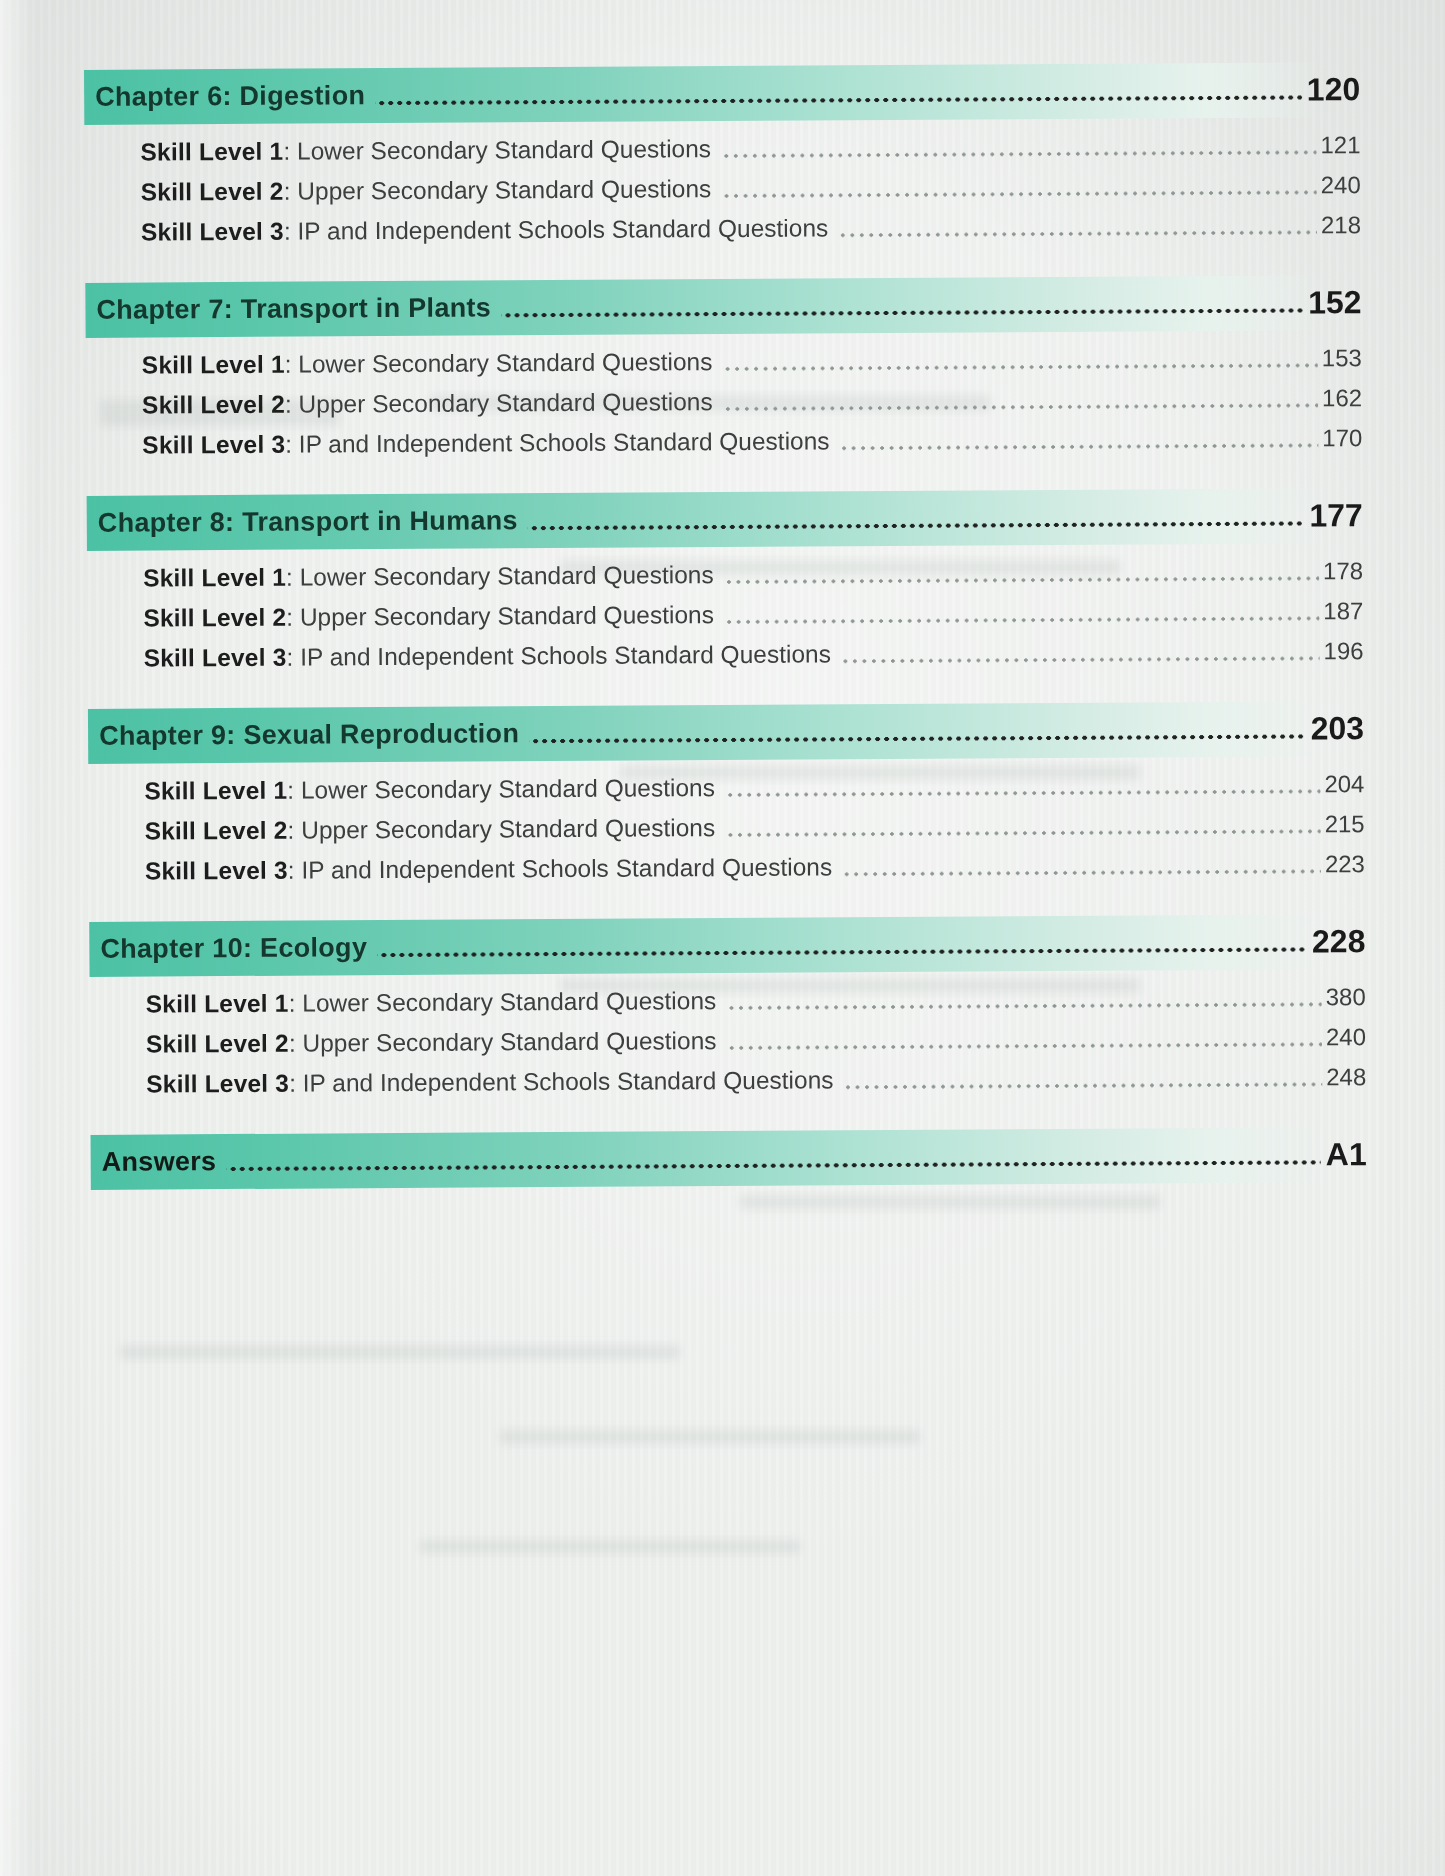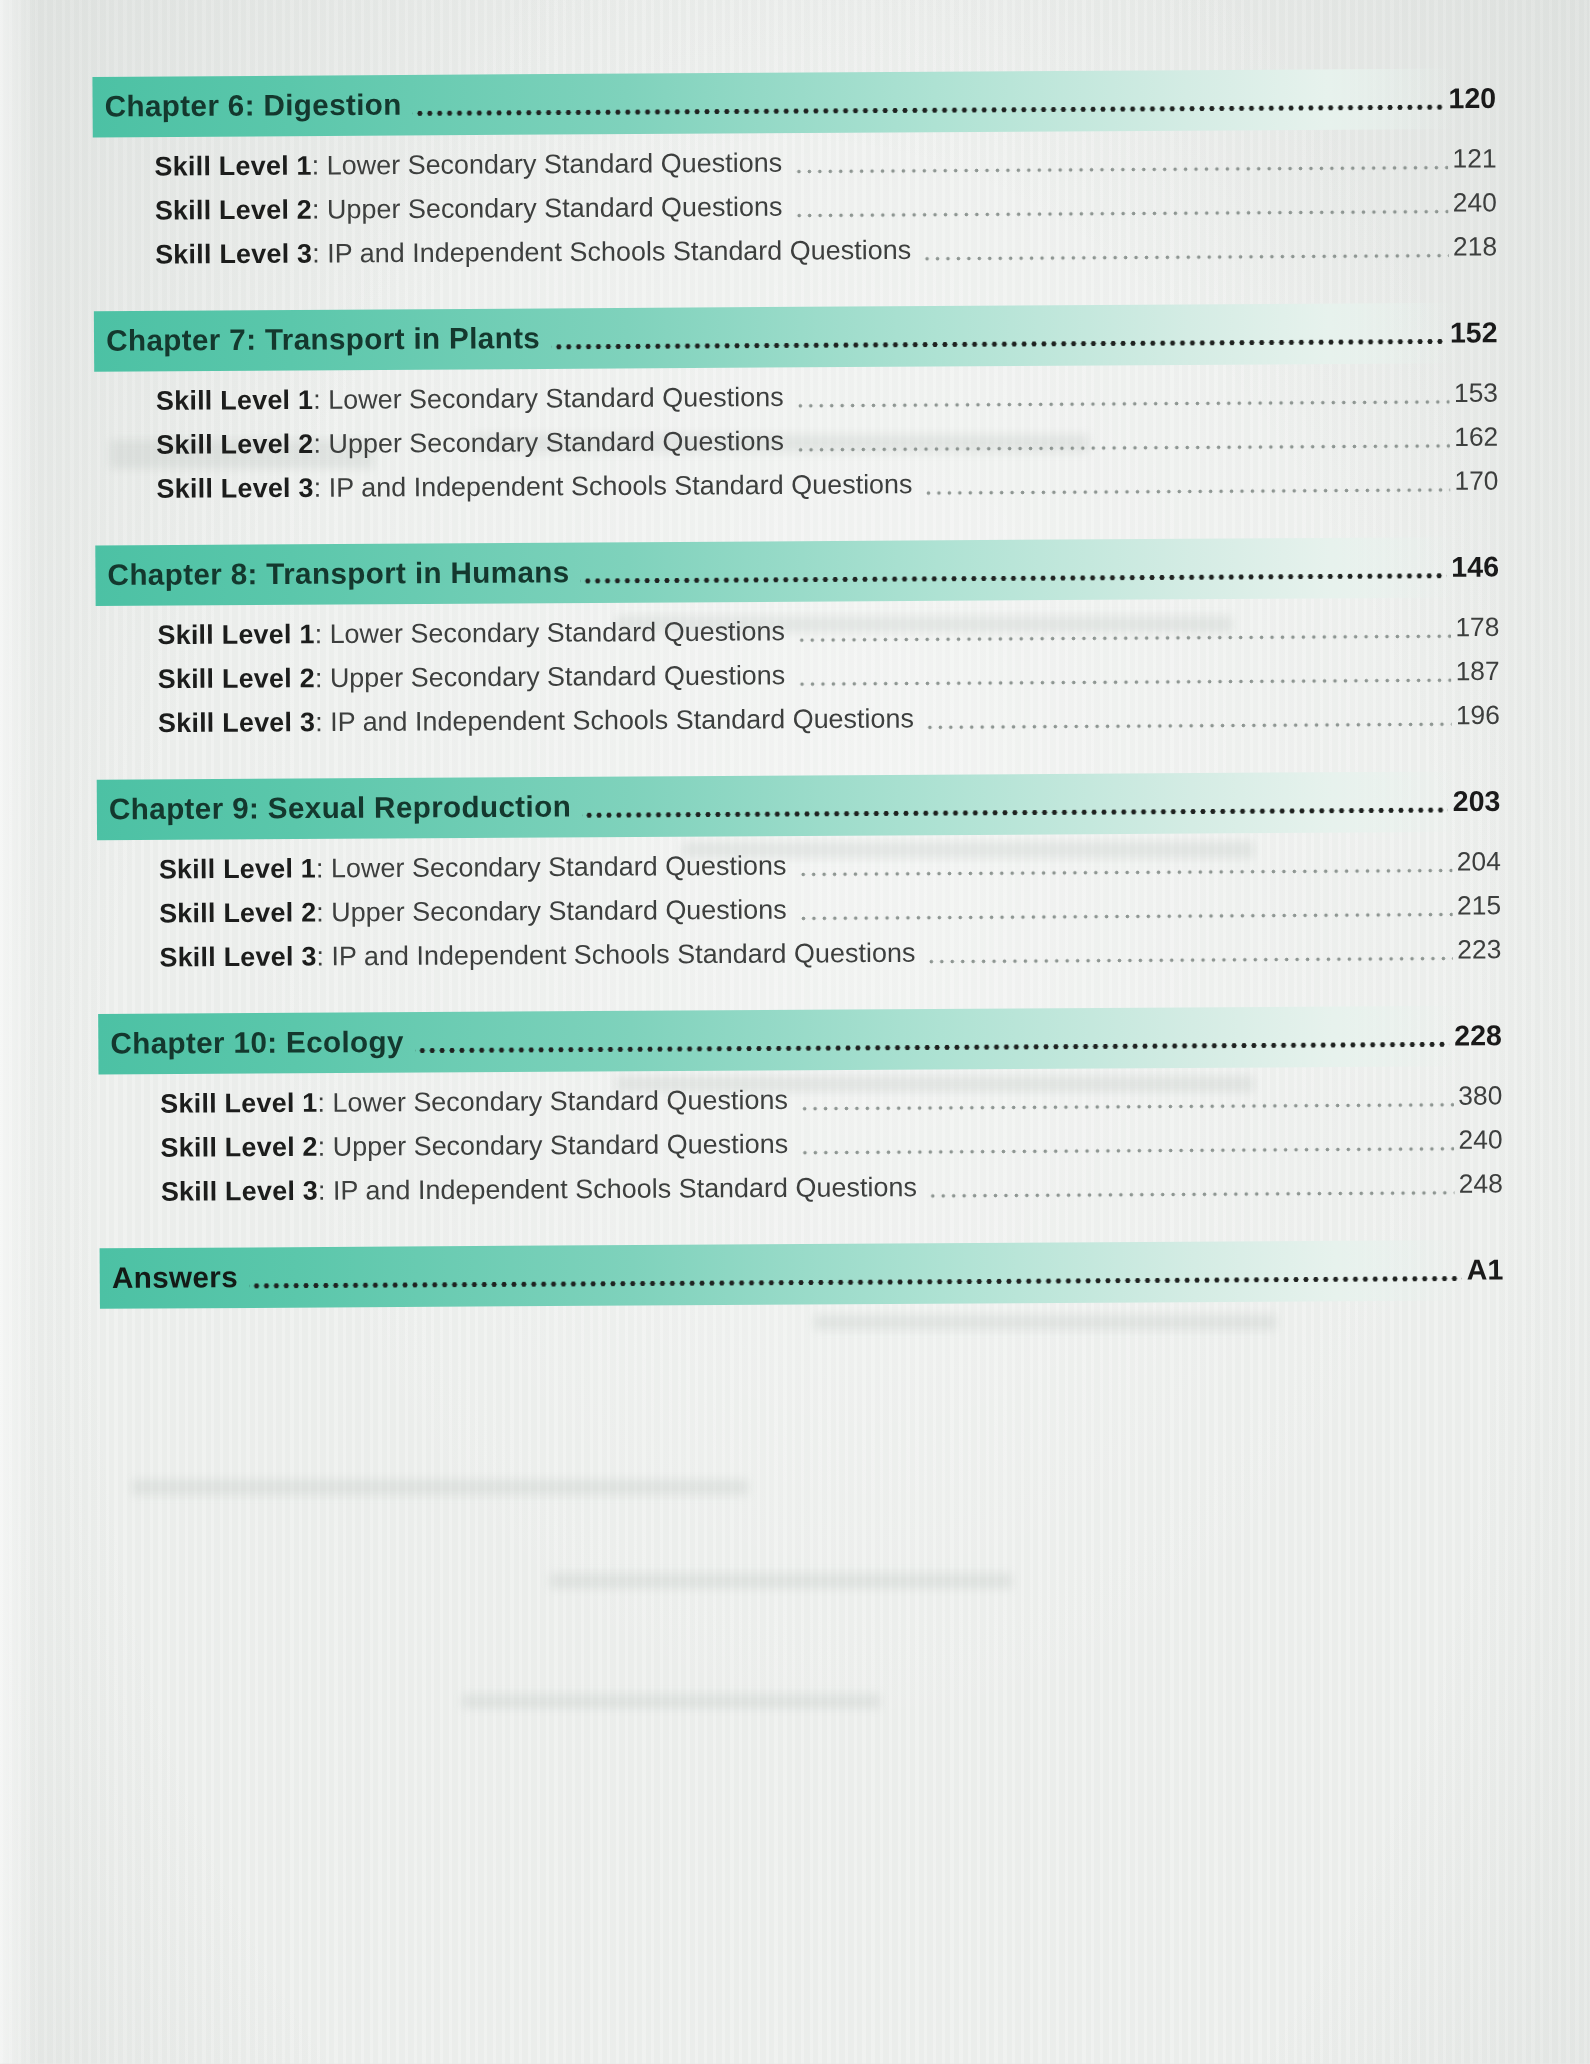--- a/index.html
+++ b/index.html
@@ -50,21 +50,21 @@
   .chapter-title {
     font-size: 27px;
     font-weight: bold;
     color: #14382e;
     letter-spacing: .3px;
     white-space: nowrap;
     padding-right: 10px;
   }
 
   .chapter-page {
-    font-size: 26px;
+    font-size: 32px;
     font-weight: bold;
     color: #1a1a1a;
     padding-left: 5px;
     white-space: nowrap;
   }
 
   .answers-bar .chapter-title { color: #131b17; }
 
   .leader {
     flex: 1 1 auto;
@@ -188,21 +188,21 @@
         <span class="leader leader-light"></span>
         <span class="skill-page">170</span>
       </div>
     </div>
   </section>
 
   <section class="chapter">
     <div class="chapter-bar">
       <span class="chapter-title">Chapter 8: Transport in Humans</span>
       <span class="leader leader-dark"></span>
-      <span class="chapter-page">146</span>
+      <span class="chapter-page">177</span>
     </div>
     <div class="skills">
       <div class="skill-row">
         <span class="skill-label"><b>Skill Level 1</b><span>: Lower Secondary Standard Questions</span></span>
         <span class="leader leader-light"></span>
         <span class="skill-page">178</span>
       </div>
       <div class="skill-row">
         <span class="skill-label"><b>Skill Level 2</b><span>: Upper Secondary Standard Questions</span></span>
         <span class="leader leader-light"></span>

